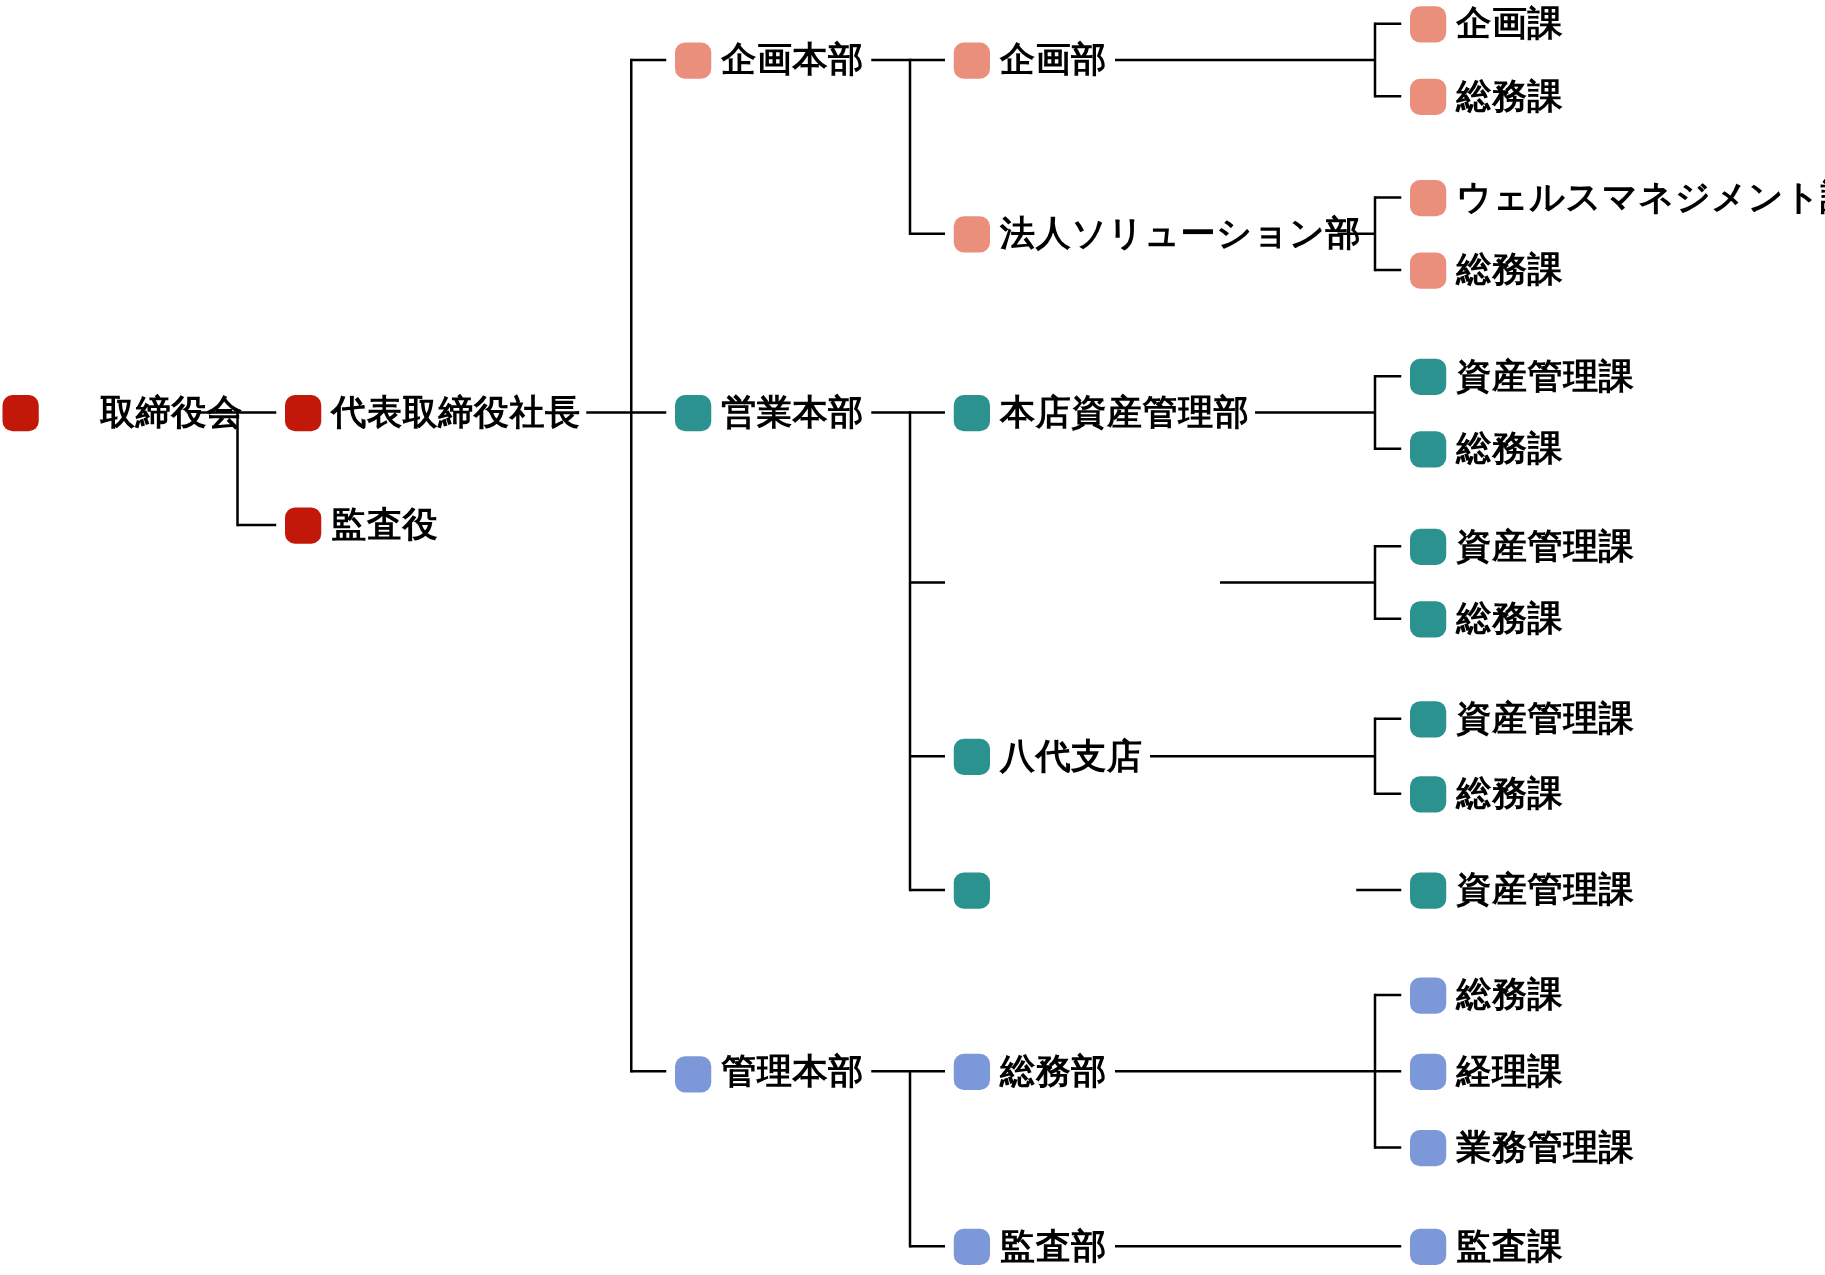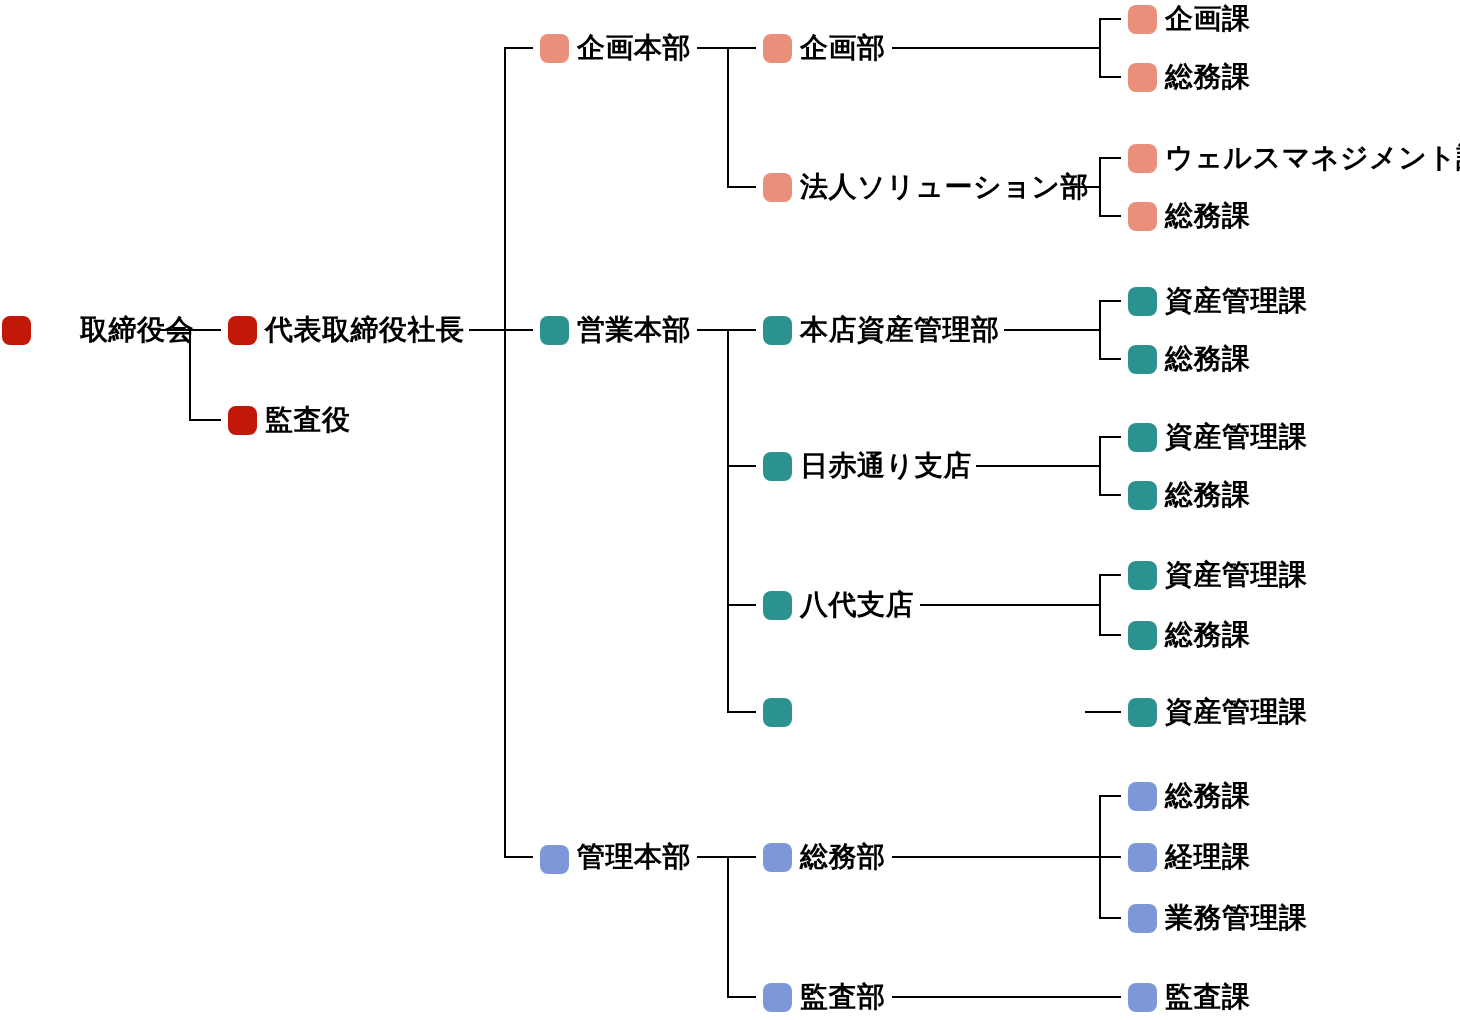--- a/index.html
+++ b/index.html
@@ -126,24 +126,20 @@
     <div class="hline" style="left: 1100px; top: 299.75px; width: 21px; height: 2.5px;"></div>
     <div class="hline" style="left: 1100px; top: 357.75px; width: 21px; height: 2.5px;"></div>
     <div class="org-node" style="left: 1128px; top: 284px;">
       <span class="marker" style="background: rgb(43, 146, 143);"></span>
       <span class="label">資産管理課</span>
     </div>
     <div class="org-node" style="left: 1128px; top: 342px;">
       <span class="marker" style="background: rgb(43, 146, 143);"></span>
       <span class="label">総務課</span>
     </div>
-    <div class="org-node" style="left: 763px; top: 449px;">
-      <span class="marker" style="background: rgb(43, 146, 143);"></span>
-      <span class="label">日赤通り支店</span>
-    </div>
     <div class="hline" style="left: 976px; top: 464.75px; width: 124px; height: 2.5px;"></div>
     <div class="vline" style="left: 1098.75px; top: 435.75px; width: 2.5px; height: 60.5px;"></div>
     <div class="hline" style="left: 1100px; top: 435.75px; width: 21px; height: 2.5px;"></div>
     <div class="hline" style="left: 1100px; top: 493.75px; width: 21px; height: 2.5px;"></div>
     <div class="org-node" style="left: 1128px; top: 420px;">
       <span class="marker" style="background: rgb(43, 146, 143);"></span>
       <span class="label">資産管理課</span>
     </div>
     <div class="org-node" style="left: 1128px; top: 478px;">
       <span class="marker" style="background: rgb(43, 146, 143);"></span>

